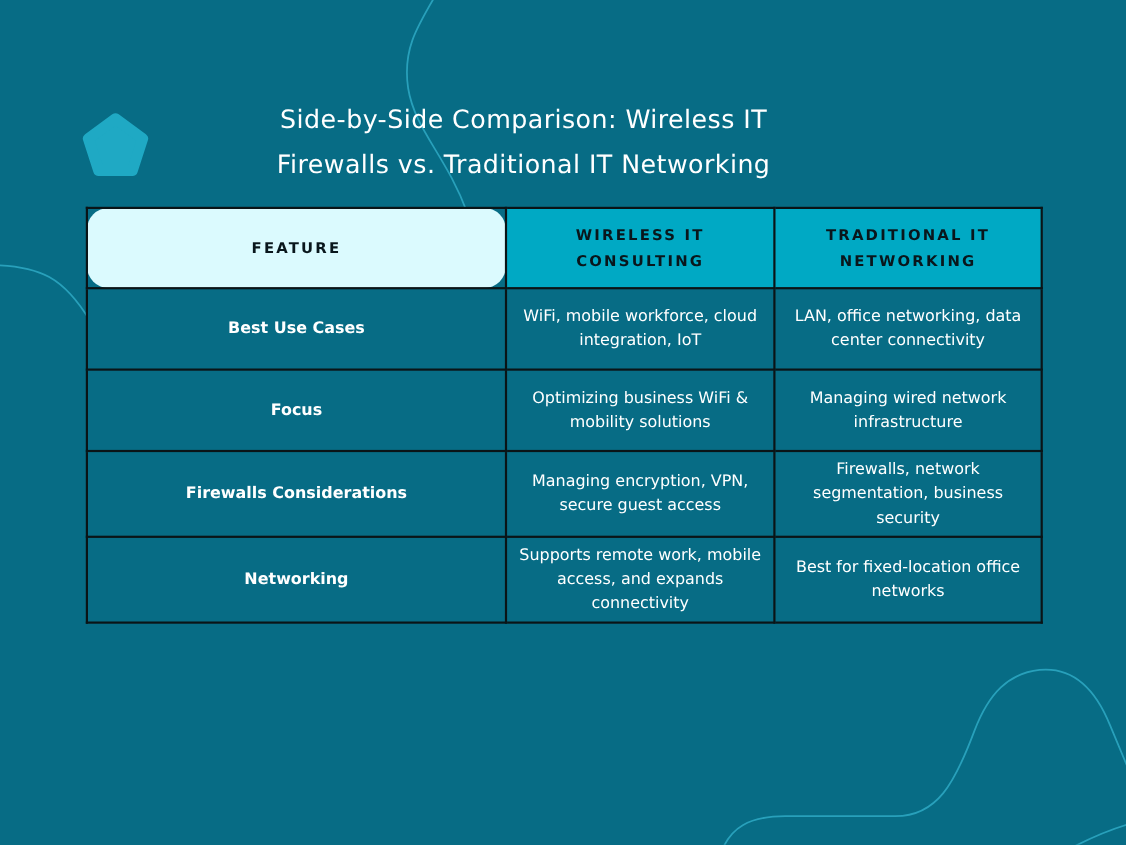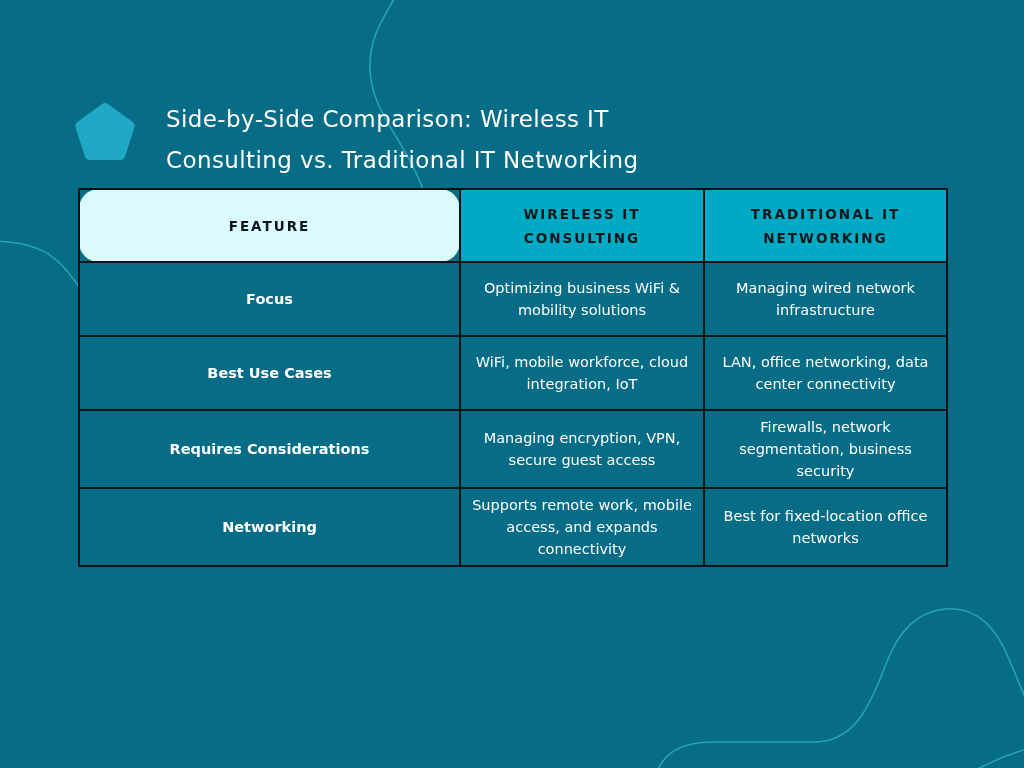--- a/index.html
+++ b/index.html
@@ -89,51 +89,51 @@
   <path d="M397 -6 C378 26 366 46 371 80 C377 118 406 142 425 194" fill="none" stroke="var(--curve)" stroke-width="1.6" opacity="0.8"></path>
   <path d="M-6 241 C36 242 58 252 82 292" fill="none" stroke="var(--curve)" stroke-width="1.6" opacity="0.8"></path>
   <path d="M656 774 C664 753 680 742 714 742 L814 742 C852 742 868 712 886 664 C899 630 917 612 945 609 C976 606 996 627 1009 659 C1017 678 1022 690 1027 702" fill="none" stroke="var(--curve)" stroke-width="1.6" opacity="0.8"></path>
   <path d="M970 773 C992 761 1012 753 1030 748" fill="none" stroke="var(--curve)" stroke-width="1.6" opacity="0.8"></path>
 </svg>
 
 <svg class="logo" viewBox="0 0 62 64">
   <path d="M31 6 L55.7 24 L46.3 53 L15.7 53 L6.3 24 Z" fill="var(--pentagon)" stroke="var(--pentagon)" stroke-width="10" stroke-linejoin="round"></path>
 </svg>
 
-<h1 class="title" style="margin:12px;">
+<h1 class="title" style="margin:2px;text-align:center;">
   <span>Side-by-Side Comparison: Wireless IT</span><br>
-  <span>Consulting vs. Traditional IT Networking</span>
+  <span>Firewalls vs. Traditional IT Networking</span>
 </h1>
 
 <table class="compare">
   <colgroup>
     <col style="width:381px">
     <col style="width:244px">
     <col style="width:243px">
   </colgroup>
   <thead>
     <tr>
       <th class="feature-h">FEATURE</th>
       <th class="teal-h">WIRELESS IT CONSULTING</th>
       <th class="teal-h">TRADITIONAL IT NETWORKING</th>
     </tr>
   </thead>
   <tbody>
     <tr>
+      <td class="feature-c">Best Use Cases</td>
+      <td>WiFi, mobile workforce, cloud integration, IoT</td>
+      <td>LAN, office networking, data center connectivity</td>
+    </tr>
+    <tr>
       <td class="feature-c">Focus</td>
       <td>Optimizing business WiFi &amp; mobility solutions</td>
       <td>Managing wired network infrastructure</td>
     </tr>
     <tr>
-      <td class="feature-c">Best Use Cases</td>
-      <td>WiFi, mobile workforce, cloud integration, IoT</td>
-      <td>LAN, office networking, data center connectivity</td>
-    </tr>
-    <tr>
-      <td class="feature-c">Requires Considerations</td>
+      <td class="feature-c">Firewalls Considerations</td>
       <td>Managing encryption, VPN, secure guest access</td>
       <td>Firewalls, network segmentation, business security</td>
     </tr>
     <tr>
       <td class="feature-c">Networking</td>
       <td>Supports remote work, mobile access, and expands connectivity</td>
       <td>Best for fixed-location office networks</td>
     </tr>
   </tbody>
 </table>

